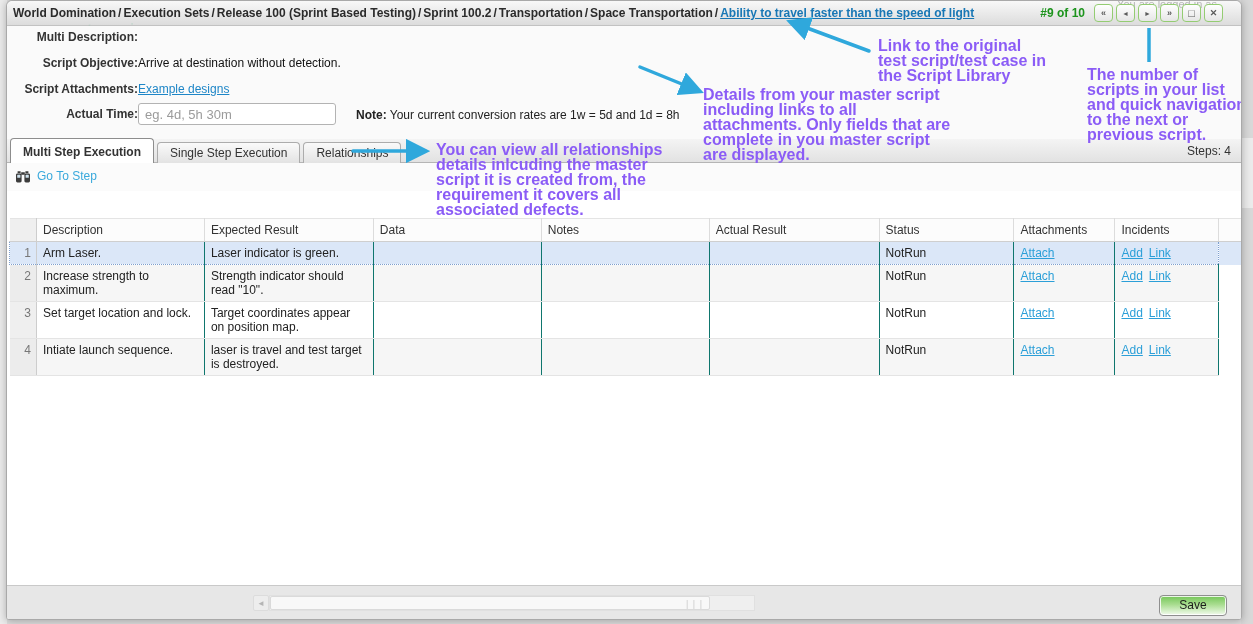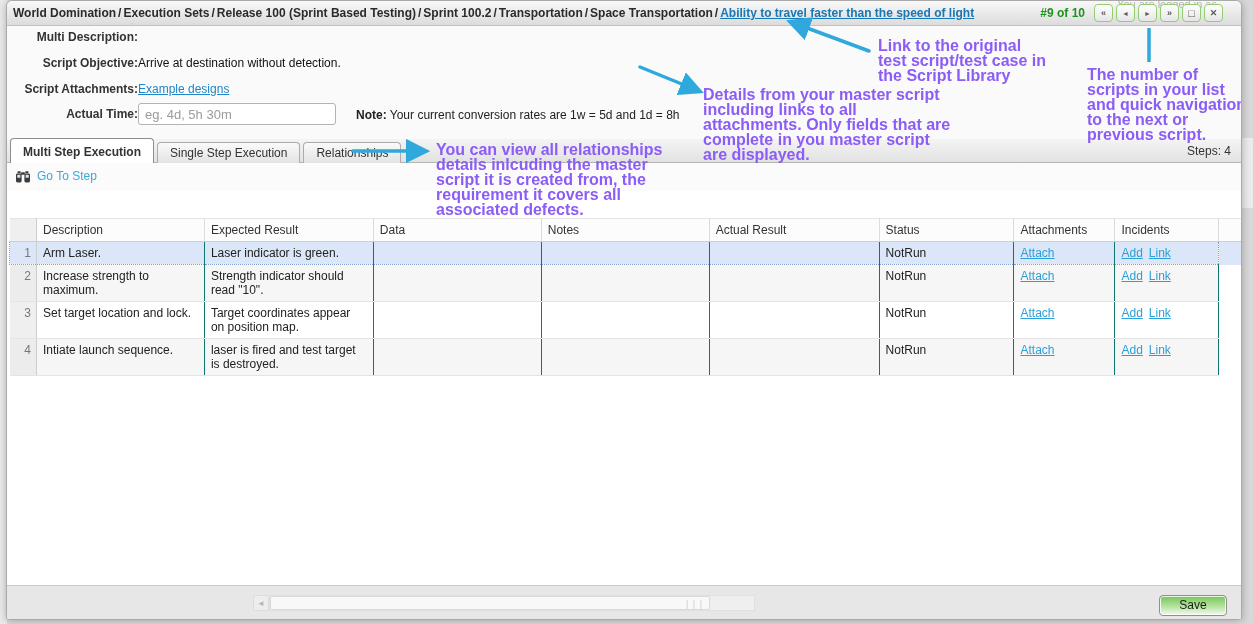--- a/index.html
+++ b/index.html
@@ -291,21 +291,21 @@
         <td></td>
         <td>NotRun</td>
         <td><a>Attach</a></td>
         <td class="lastcell incident-links"><a>Add</a><a>Link</a></td>
         <td style="background:#fff; border:none;"></td>
       </tr>
 
       <tr class="even" style="height:34px;">
         <td class="numcell">4</td>
         <td>Intiate launch sequence.</td>
-        <td>laser is fired and test target is destroyed.</td>
+        <td>laser is travel and test target is destroyed.</td>
         <td></td>
         <td></td>
         <td></td>
         <td>NotRun</td>
         <td><a>Attach</a></td>
         <td class="lastcell incident-links"><a>Add</a><a>Link</a></td>
         <td style="background:#fff; border:none;"></td>
       </tr>
     </tbody>
       </table>

